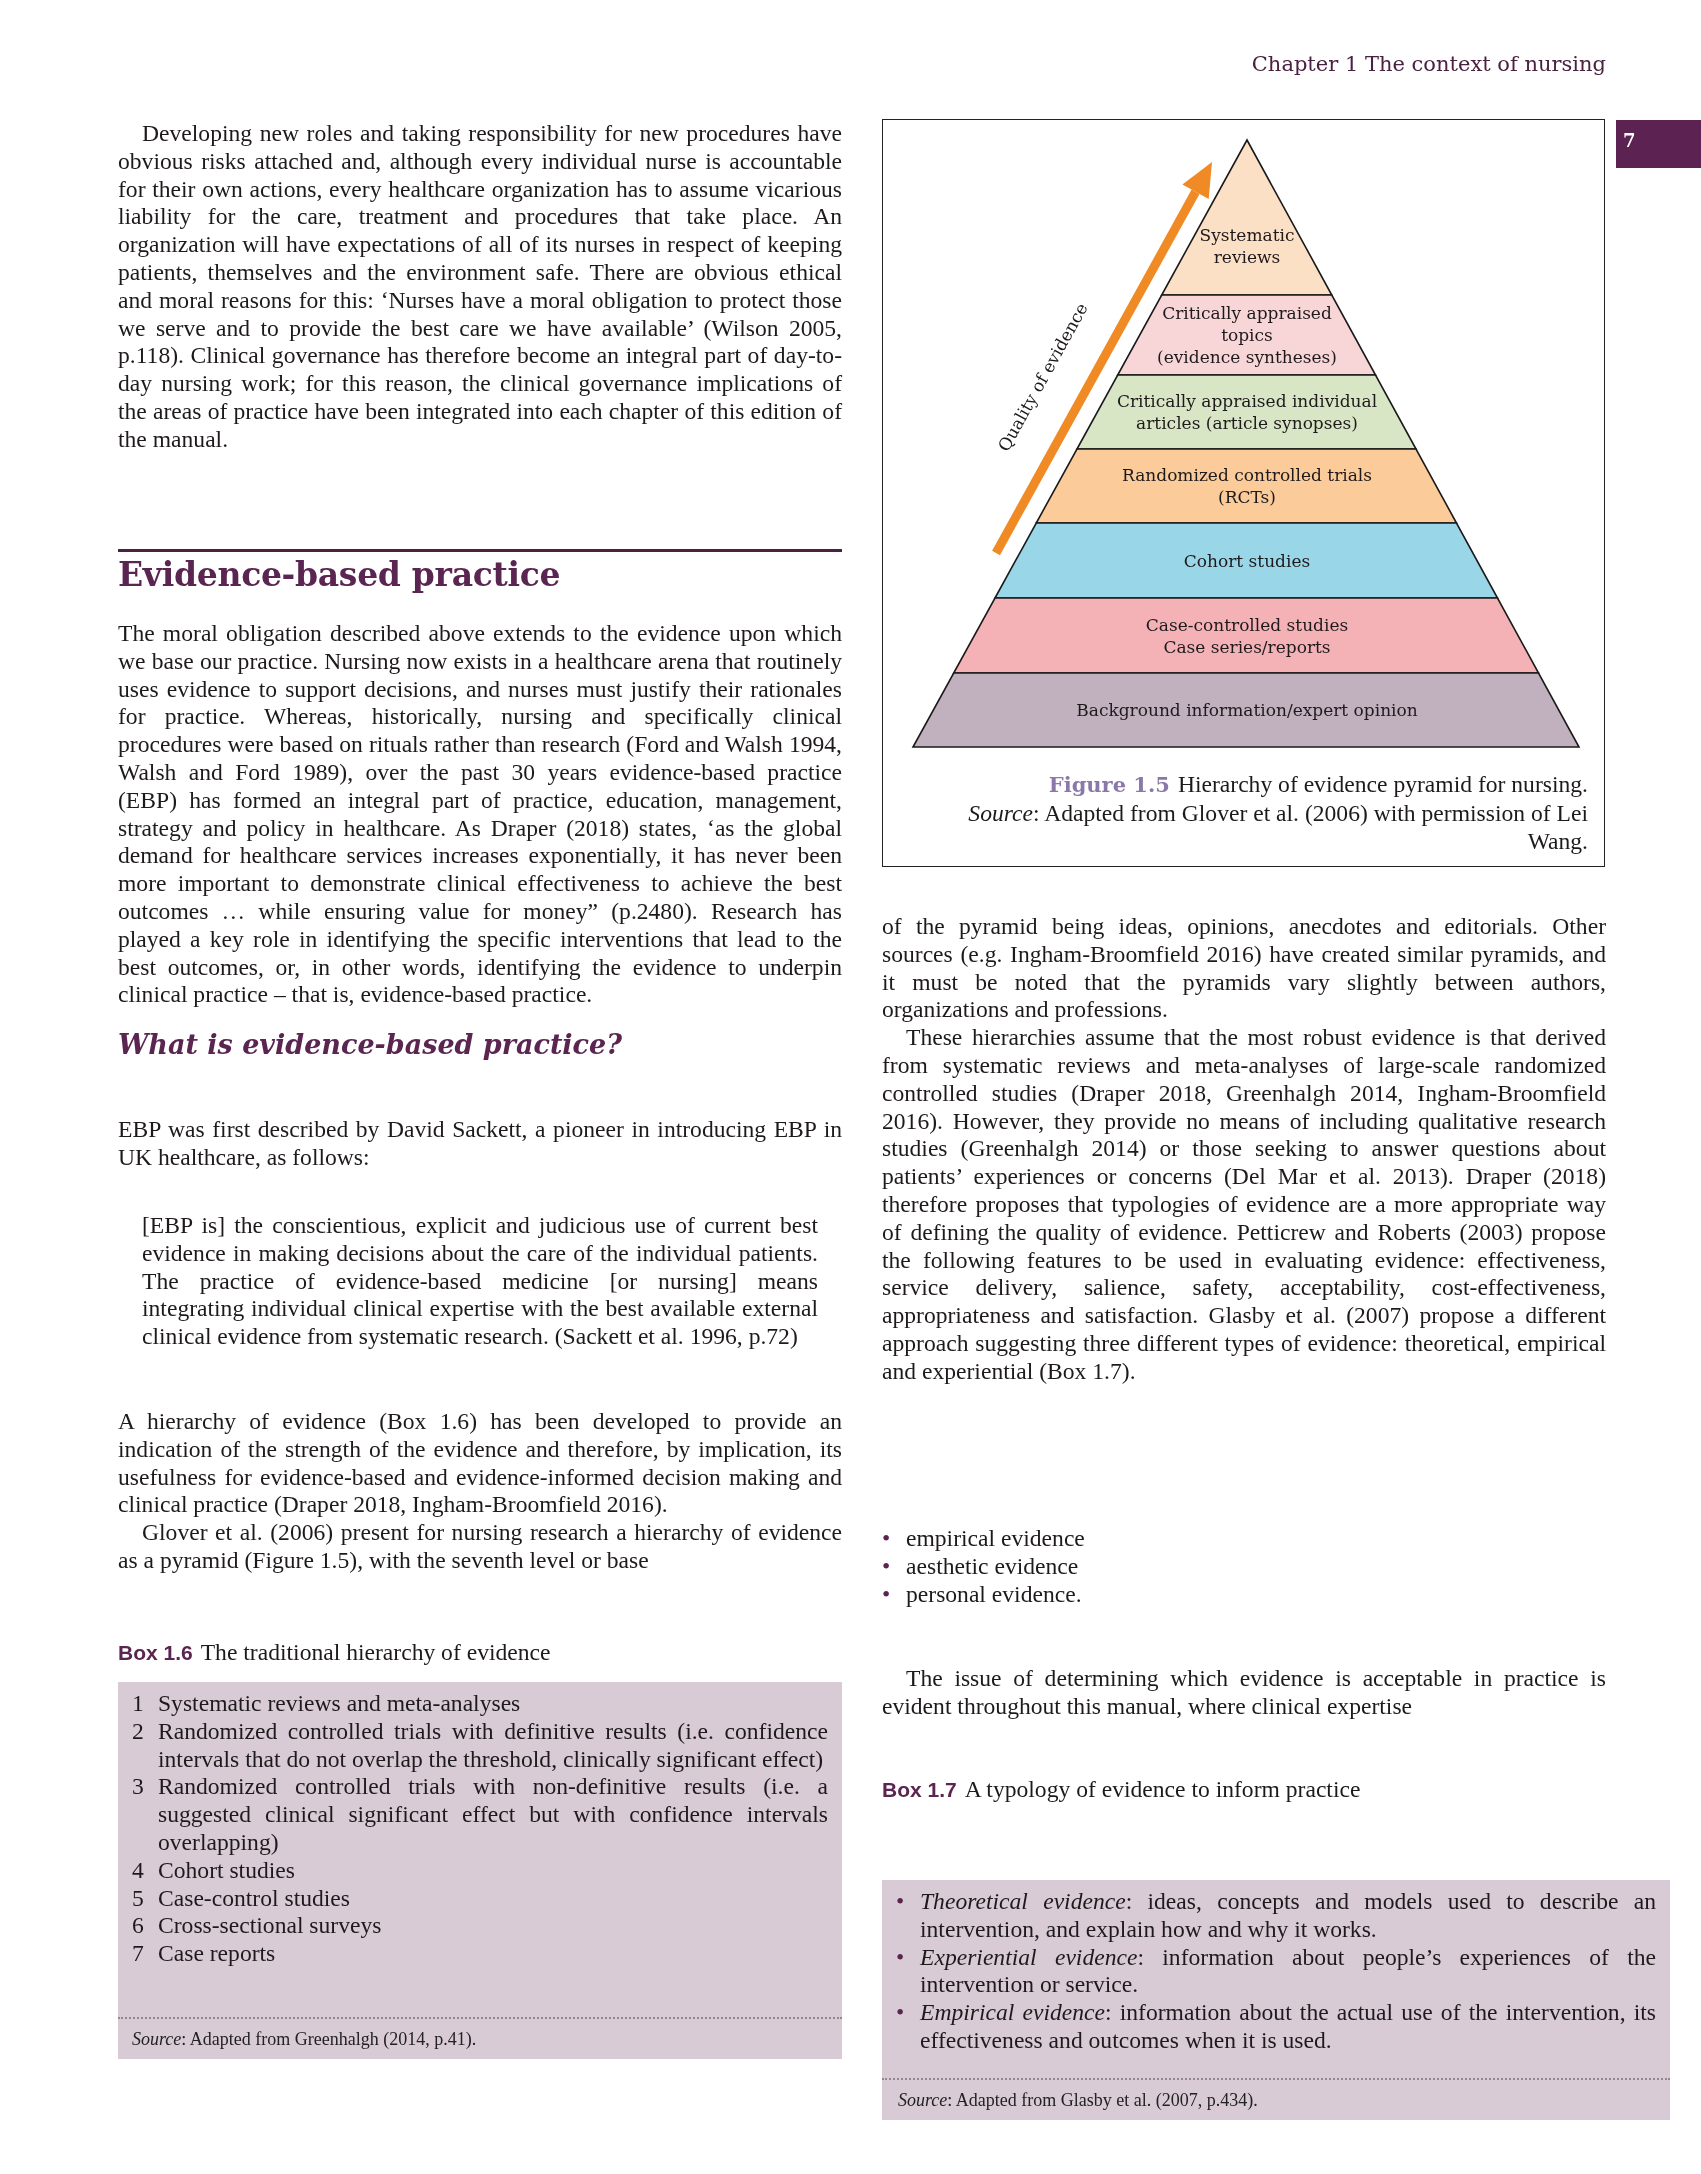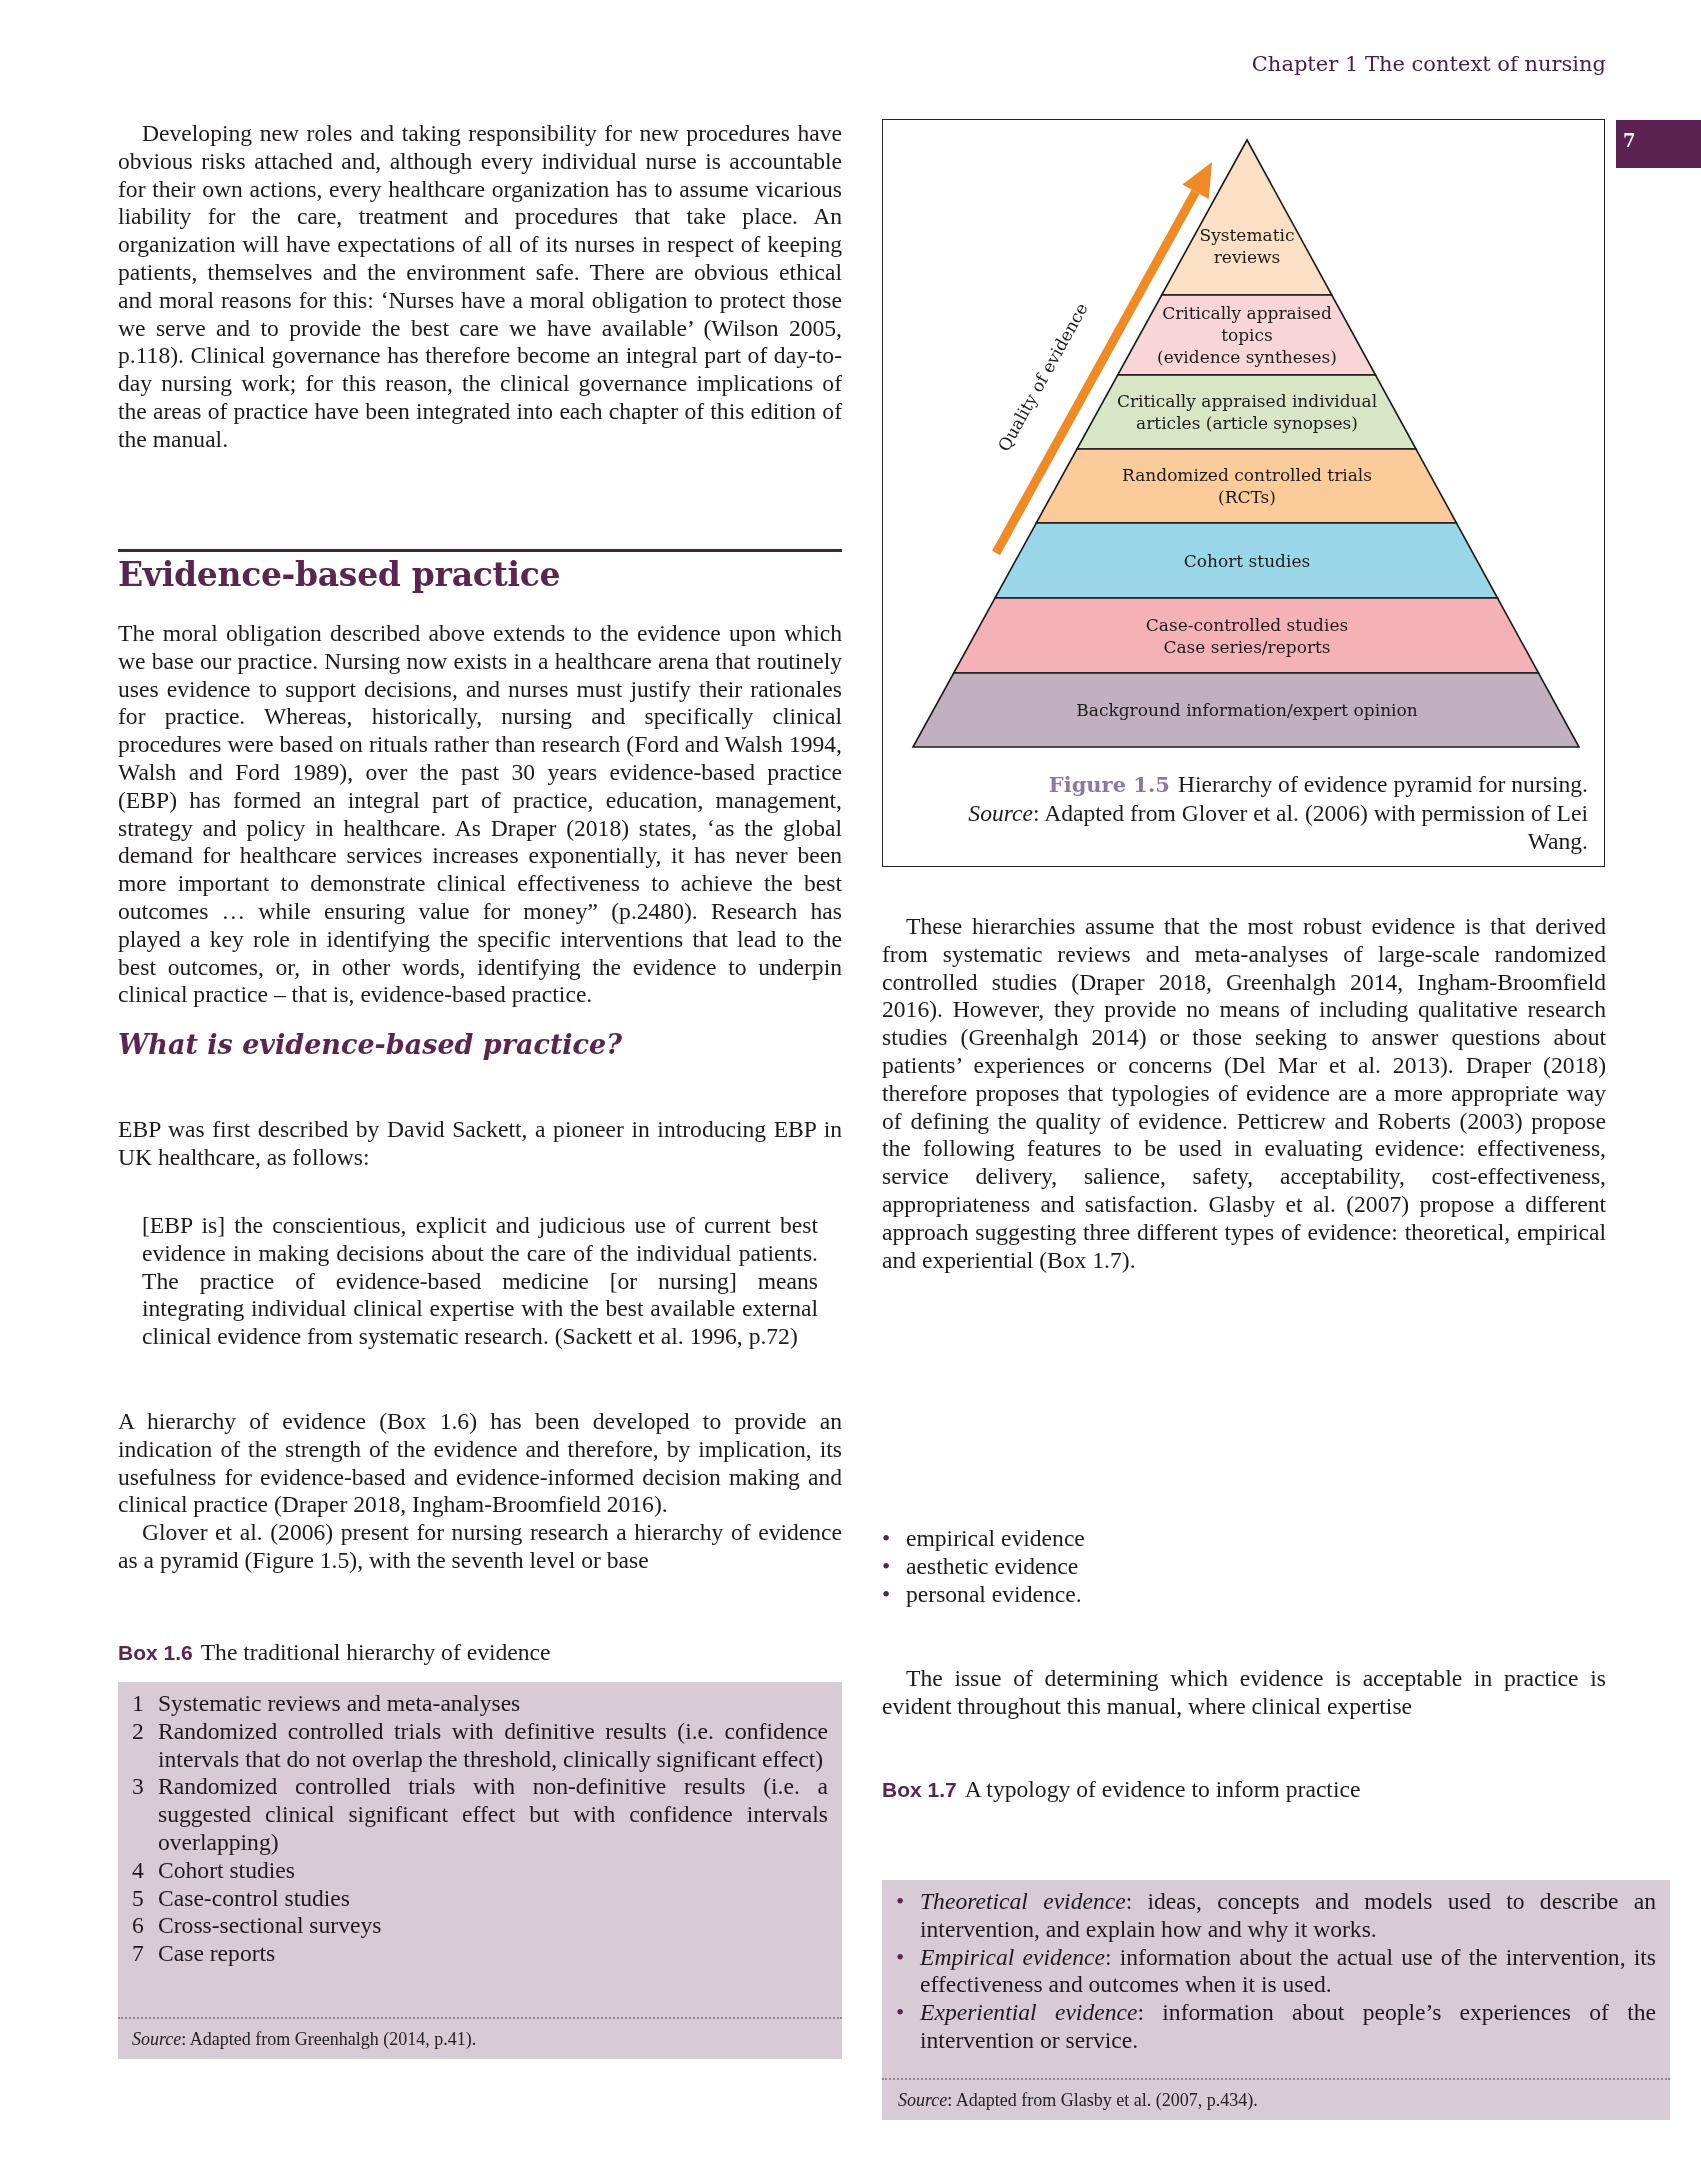--- a/index.html
+++ b/index.html
@@ -139,38 +139,39 @@
       <polygon points="1212,162 1208.6890207822269,199.01401648861514 1182.4295304343707,184.50749496652577" fill="#f08a24"></polygon>
       <text x="1048" y="380" text-anchor="middle" transform="rotate(-61.082437077872534 1048 380)">Quality of evidence</text>
     </g>
 </svg>
 <div class="abs fig-caption">
   <span class="lbl">Figure 1.5</span><span>Hierarchy of evidence pyramid for nursing.</span><br>
   <em>Source</em><span>: Adapted from Glover et al. (2006) with permission of Lei Wang.</span>
 </div>
 
 <div class="abs col right-col" style="top:913px;">
+  <p>of the pyramid being ideas, opinions, anecdotes and editorials. Other sources (e.g. Ingham-Broomfield 2016) have created similar pyramids, and it must be noted that the pyramids vary slightly between authors, organizations and professions.</p>
   <p class="indent">These hierarchies assume that the most robust evidence is that derived from systematic reviews and meta-analyses of large-scale randomized controlled studies (Draper 2018, Greenhalgh 2014, Ingham-Broomfield 2016). However, they provide no means of including qualitative research studies (Greenhalgh 2014) or those seeking to answer questions about patients’ experiences or concerns (Del Mar et al. 2013). Draper (2018) therefore proposes that typologies of evidence are a more appropriate way of defining the quality of evidence. Petticrew and Roberts (2003) propose the following features to be used in evaluating evidence: effectiveness, service delivery, salience, safety, acceptability, cost-effectiveness, appropriateness and satisfaction. Glasby et al. (2007) propose a different approach suggesting three different types of evidence: theoretical, empirical and experiential (Box 1.7).</p>
 </div>
 
 <ul class="abs bullets" style="left:882px; top:1525px; width:724px;">
   <li>empirical evidence</li>
   <li>aesthetic evidence</li>
   <li>personal evidence.</li>
 </ul>
 
 <div class="abs col right-col" style="top:1665px;">
   <p class="indent">The issue of determining which evidence is acceptable in practice is evident throughout this manual, where clinical expertise</p>
 </div>
 
 <div class="abs box-title" style="left:882px; top:1775px; width:724px;">
   <span class="lbl">Box 1.7</span><span>A typology of evidence to inform practice</span>
 </div>
 <div class="abs box" style="left:882px; top:1880px; width:788px; height:240px;">
   <ul class="bullets" style="padding:8px 14px 0 14px;">
     <li style="text-align:justify;"><em>Theoretical evidence</em><span>: ideas, concepts and models used to describe an intervention, and explain how and why it works.</span></li>
+    <li style="text-align:justify;"><em>Experiential evidence</em><span>: information about people’s experiences of the intervention or service.</span></li>
     <li style="text-align:justify;"><em>Empirical evidence</em><span>: information about the actual use of the intervention, its effectiveness and outcomes when it is used.</span></li>
-    <li style="text-align:justify;"><em>Experiential evidence</em><span>: information about people’s experiences of the intervention or service.</span></li>
   </ul>
   <div class="box-src" style="position:absolute; left:0; right:0; top:198px;padding-left:16px;">
     <em>Source</em><span>: Adapted from Glasby et al. (2007, p.434).</span>
   </div>
 </div>
 
 </body></html>

